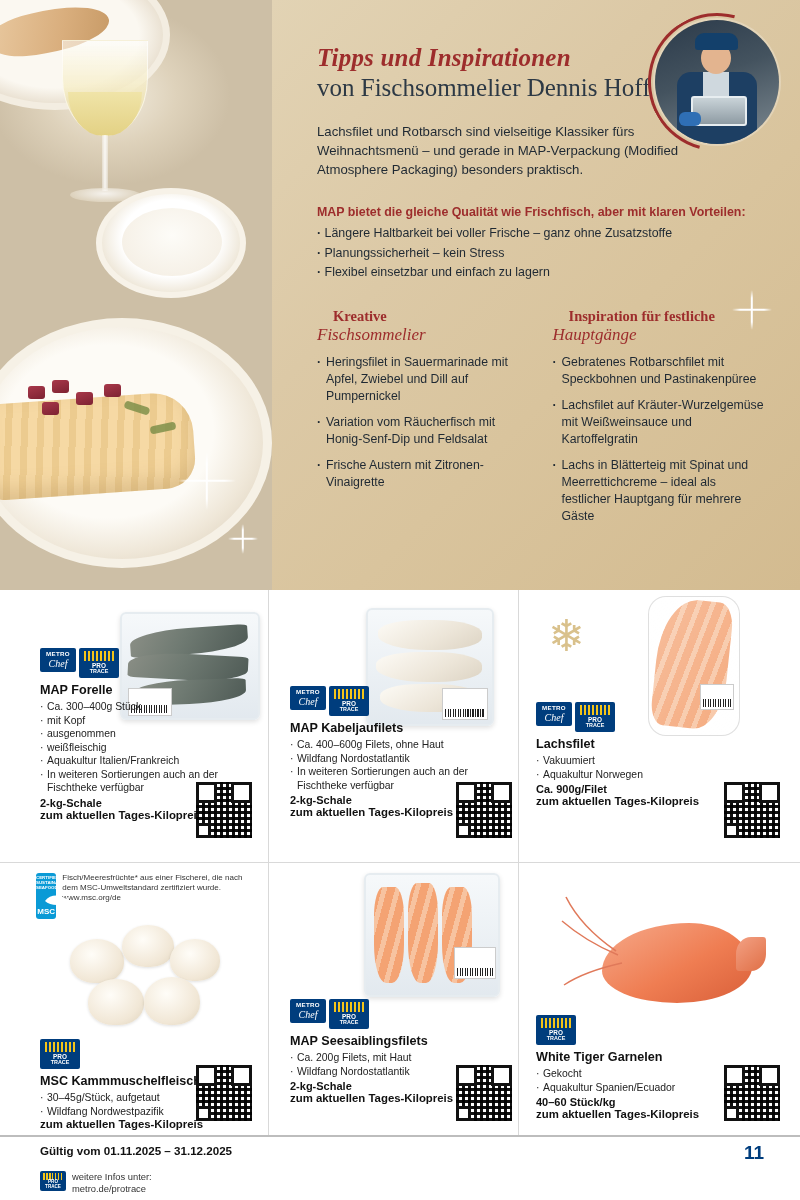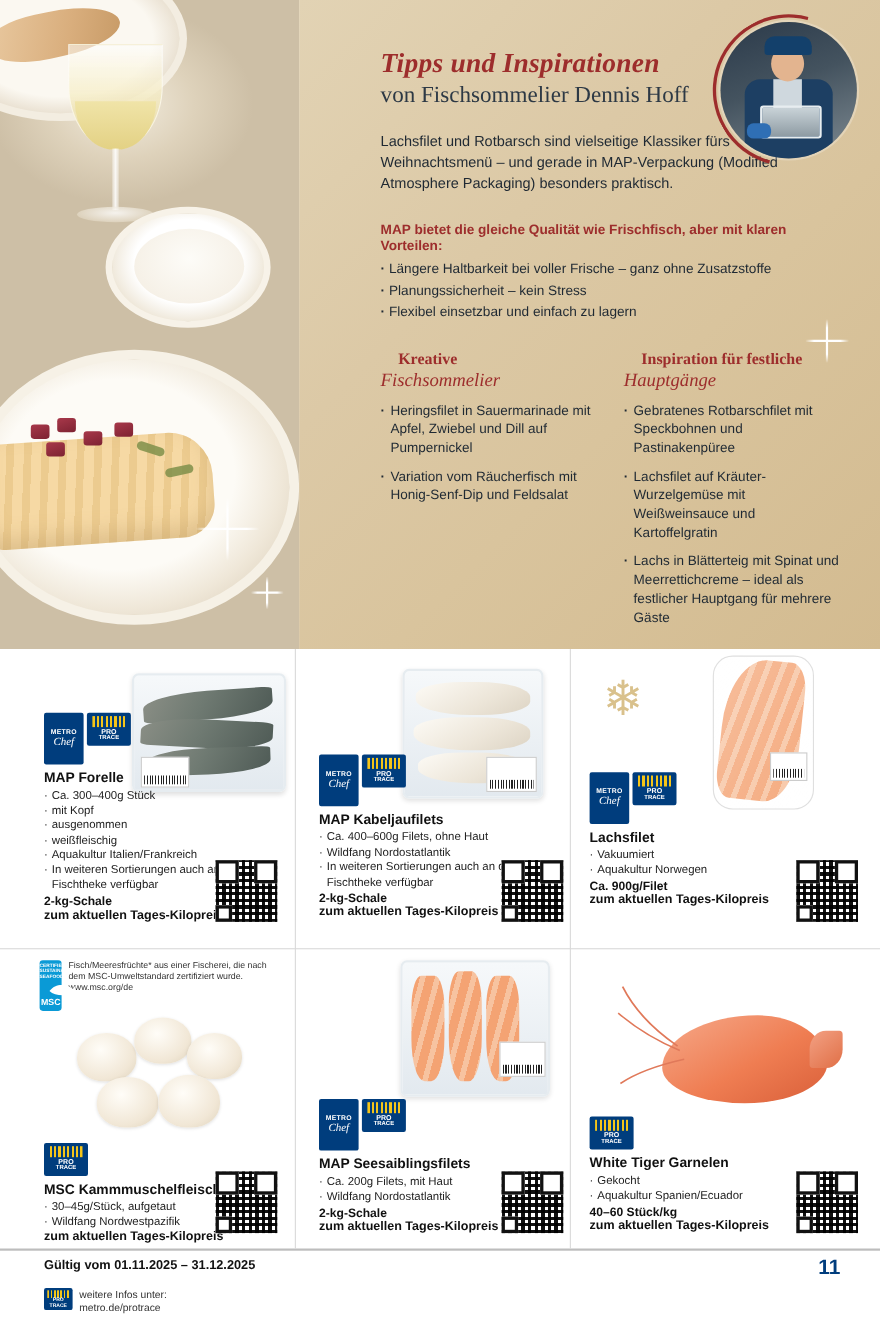--- a/index.html
+++ b/index.html
@@ -99,30 +99,30 @@
     content:""; position:absolute; background:#fff; border-radius:2px;
   }
   .star-white::before { left:50%; top:0; width:2.4px; height:100%; transform:translateX(-50%);
     background: linear-gradient(180deg, transparent, #fff 20%, #fff 80%, transparent); }
   .star-white::after { top:50%; left:0; height:2.4px; width:100%; transform:translateY(-50%);
     background: linear-gradient(90deg, transparent, #fff 20%, #fff 80%, transparent); }
 
   .panel {
     position:absolute; left:272px; top:0; width:528px; height:590px;
     background: linear-gradient(135deg,#e2d3b4 0%, #dcc9a6 35%, #d9c49d 60%, #d3bb90 100%);
-    padding: 44px 34px 0 54px;
+    padding: 44px 34px 0 25px;
   }
   .hdr1 {
     font-family:"Liberation Serif", serif;
     font-size:25px; color:#9d2d2c; font-style:italic; letter-spacing:.2px;
     margin:0 0 2px 20px;
   }
   .hdr2 {
     font-family:"Liberation Serif", serif;
-    font-size:21px; color:#2d3945; margin:0 0 20px 20px; font-weight:400;
+    font-size:25px; color:#2d3945; margin:0 0 20px 20px; font-weight:400;
   }
   .intro {
     font-size:13.2px; line-height:1.45; color:#1f2933; margin:0 0 26px 20px; width:390px;
   }
   .map-head {
     font-size:12.4px; font-weight:bold; color:#9d2d2c; margin:0 0 5px 20px;
   }
   .bullets { margin:0 0 0 20px; padding:0; list-style:none; }
   .bullets li { font-size:12.4px; color:#1f2933; line-height:1.55; }
   .bullets li::before { content:"· "; font-weight:bold; }
@@ -163,21 +163,21 @@
   .pname { font-size:12.6px; font-weight:bold; color:#111; margin:0 0 3px 0; }
   .plist { margin:0; padding:0; list-style:none; }
   .plist li { font-size:10.4px; color:#222; line-height:1.3; padding-left:7px; position:relative; }
   .plist li::before { content:"·"; position:absolute; left:0; }
   .pweight { font-size:11px; font-weight:bold; color:#111; margin-top:2px; }
   .pprice { font-size:11.4px; font-weight:bold; color:#111; }
 
   
   .badge-row { display:flex; gap:3px; align-items:stretch; margin-bottom:5px; }
   .metro-badge {
-    width:36px; height:47px; background:#003d7d; color:#fff; border-radius:2px;
+    width:36px; height:24px; background:#003d7d; color:#fff; border-radius:2px;
     display:flex; flex-direction:column; align-items:center; justify-content:center; line-height:1;
   }
   .metro-badge .m1 { font-size:6.2px; font-weight:bold; letter-spacing:.3px; }
   .metro-badge .m2 { font-family:"Liberation Serif",serif; font-style:italic; font-size:10px; margin-top:1px; }
   .pro-badge {
     width:40px; height:30px; background:#003d7d; color:#fff; border-radius:2px;
     display:flex; flex-direction:column; align-items:center; justify-content:flex-end;
     padding-bottom:3px; position:relative;
   }
   .pro-badge .bars {
@@ -293,20 +293,21 @@
       <li>Flexibel einsetzbar und einfach zu lagern</li>
     </ul>
 
     <div class="cols">
       <div class="col">
         <div class="col-h1">Kreative</div>
         <div class="col-h2">Fischsommelier</div>
         <ul>
           <li>Heringsfilet in Sauermarinade mit Apfel, Zwiebel und Dill auf Pumpernickel</li>
           <li>Variation vom Räucherfisch mit Honig-Senf-Dip und Feldsalat</li>
+          <li>Frische Austern mit Zitronen-Vinaigrette</li>
         </ul>
       </div>
       <div class="col">
         <div class="col-h1">Inspiration für festliche</div>
         <div class="col-h2">Hauptgänge</div>
         <ul>
           <li>Gebratenes Rotbarschfilet mit Speckbohnen und Pastinakenpüree</li>
           <li>Lachsfilet auf Kräuter-Wurzelgemüse mit Weißweinsauce und Kartoffelgratin</li>
           <li>Lachs in Blätterteig mit Spinat und Meerrettichcreme – ideal als festlicher Hauptgang für mehrere Gäste</li>
         </ul>

